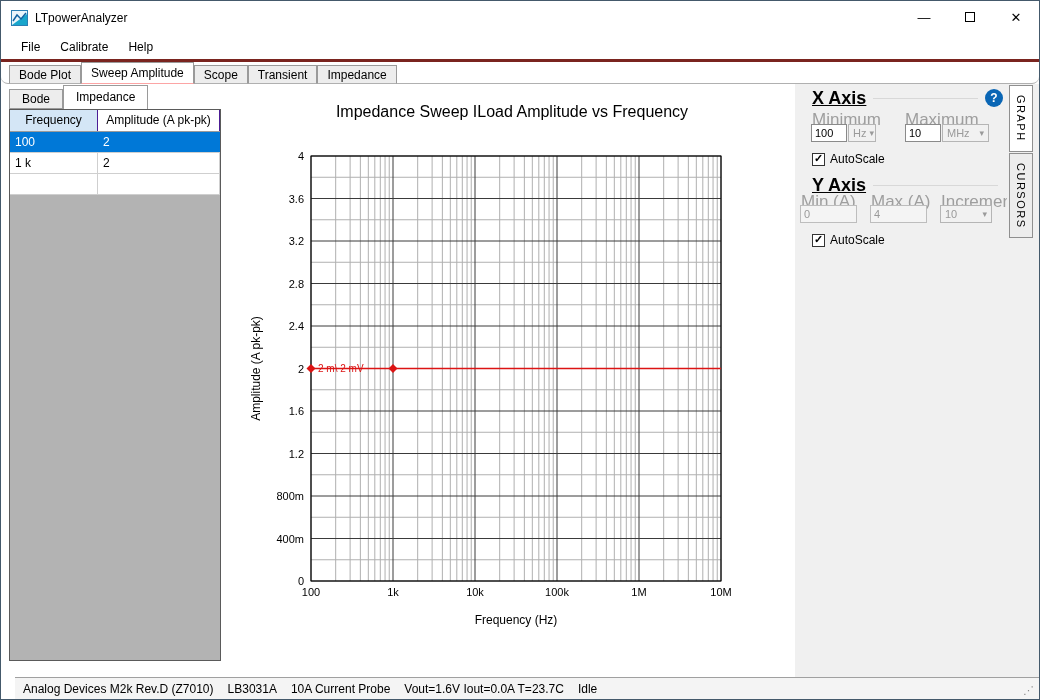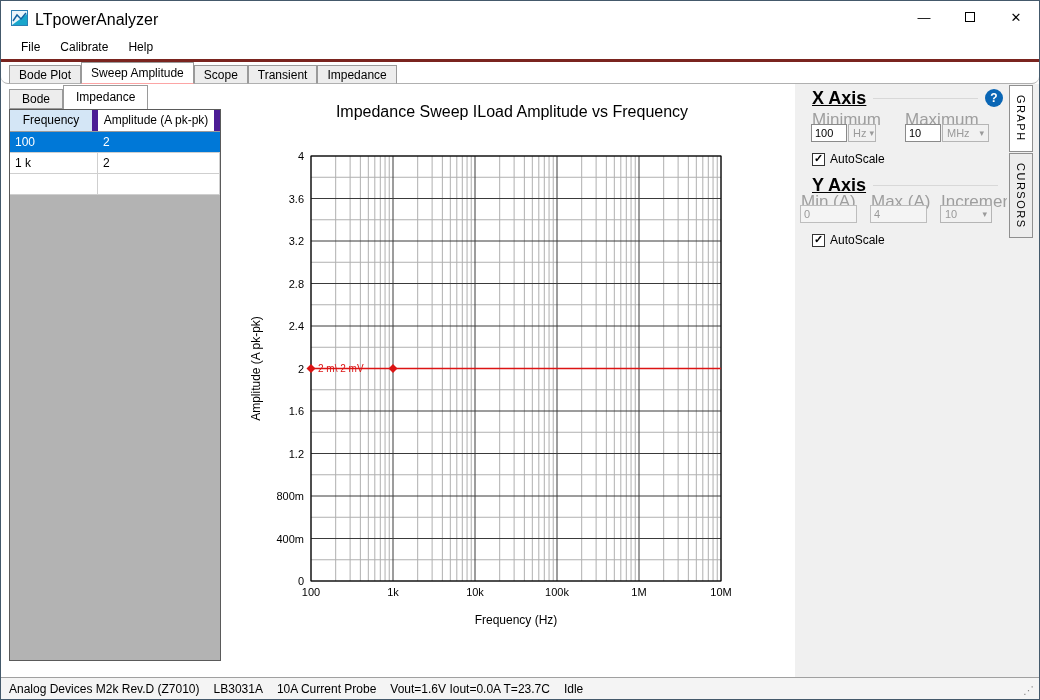--- a/index.html
+++ b/index.html
@@ -5,21 +5,21 @@
   * { margin:0; padding:0; box-sizing:border-box; }
   html,body { background:#fff; }
   body { font-family:"Liberation Sans", sans-serif; color:#000; }
 
   .window { position:relative; width:1040px; height:700px; background:#fff;
             border:1px solid #44596b; overflow:hidden; font-size:12px; }
 
   
   .titlebar { position:absolute; top:0; left:0; right:0; height:34px; background:#fff; }
   .app-icon { position:absolute; left:10px; top:9px; width:17px; height:16px; }
-  .title-text { position:absolute; left:34px; top:10px; font-size:16px; }
+  .title-text { position:absolute; left:34px; top:10px; font-size:12px; }
   .win-controls { position:absolute; right:0; top:0; display:flex; }
   .win-btn { width:46px; height:32px; display:flex; align-items:center; justify-content:center;
              font-size:13px; cursor:default; }
   .max-glyph { width:10px; height:10px; border:1px solid #000; display:inline-block; }
 
   
   .menubar { position:absolute; top:34px; left:0; right:0; height:24px; display:flex; padding-left:10px; }
   .menu-item { padding:0 10px; line-height:24px; }
   .menu-divider { position:absolute; top:58px; left:0; right:0; height:3px;
                   background:var(--menu-divider-maroon,#7a241f); }
@@ -32,21 +32,21 @@
   .tab.active { height:22px; line-height:21px; background:#fff; border-bottom:1px solid #fca5a5; z-index:2; }
 
   
   .subtabstrip { position:absolute; left:8px; top:84px; height:24px; display:flex; align-items:flex-end; }
   .subtab { height:20px; line-height:19px; padding:0 12px; border:1px solid #9a9a9a; background:#ededed; }
   .subtab.active { height:24px; line-height:23px; background:#fff; border-bottom:none; z-index:2; }
 
   .data-table { position:absolute; left:8px; top:108px; width:212px; height:552px;
                 border:1px solid #5a5a5a; background:#b3b3b3; overflow:hidden; }
   .thead { display:flex; height:22px; background:#fff; border-bottom:1px solid #9a9a9a; }
-  .th { line-height:21px; text-align:center; border-right:6px solid #4c1d95; font-size:12px; }
+  .th { line-height:21px; text-align:center; border-right:1px solid #4c1d95; font-size:12px; }
   .th.col-f { width:88px; background:#d4e6f6; }
   .th.col-a { flex:1; }
   .trow { display:flex; height:21px; background:#fff; border-bottom:1px solid #cfcfcf; }
   .td { line-height:20px; padding-left:5px; border-right:1px solid #cfcfcf; font-size:12px; overflow:hidden; }
   .td.col-f { width:88px; }
   .td.col-a { flex:1; }
   .trow.selected { background:var(--selection-blue,#0078d7); color:#fff; }
   .trow.selected .td { border-color:var(--selection-blue,#0078d7); }
 
   
@@ -76,21 +76,21 @@
 
   
   .side-strip { position:absolute; left:1006px; top:83px; width:33px; height:593px; background:#f0f0f0;
                 display:flex; flex-direction:column; padding-top:1px; }
   .side-tab { width:24px; margin-left:2px; margin-bottom:1px; border:1px solid #8f8f8f; background:#ededed;
               display:flex; align-items:center; justify-content:center; padding:9px 0; }
   .side-tab.active { background:#fff; }
   .side-tab .vtext { writing-mode:vertical-rl; text-orientation:mixed; font-size:11px; letter-spacing:1.5px; }
 
   
-  .statusbar { position:absolute; left:0; right:0; bottom:0; height:22px; background:#f4f4f4;
+  .statusbar { position:absolute; left:14px; right:0; bottom:0; height:22px; background:#f4f4f4;
                border-top:1px solid #a0a0a0; display:flex; align-items:center; padding-left:8px;
                font-size:12px; }
   .status-seg { margin-right:14px; white-space:nowrap; }
   .grip { position:absolute; right:5px; bottom:2px; color:#8a8a8a; font-size:11px; }
 </style>
 </head>
 <body>
 
 <div class="window">
 

